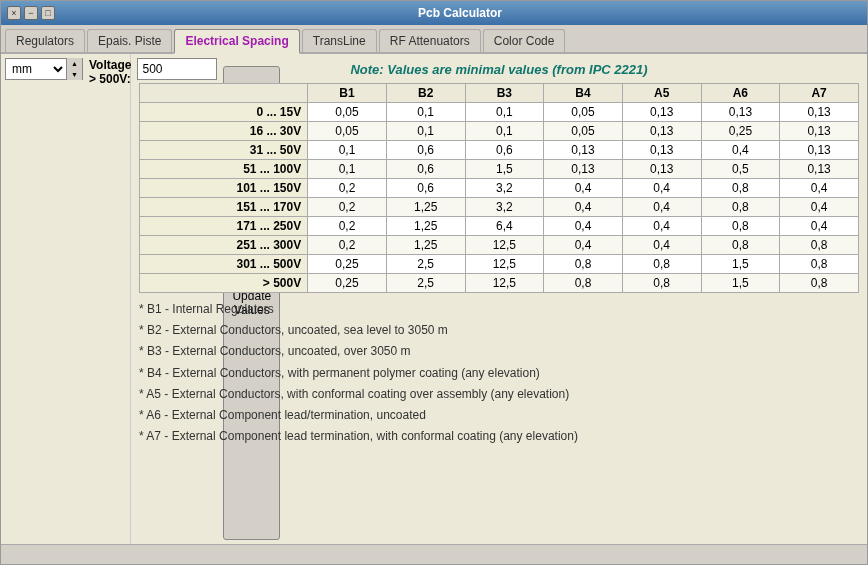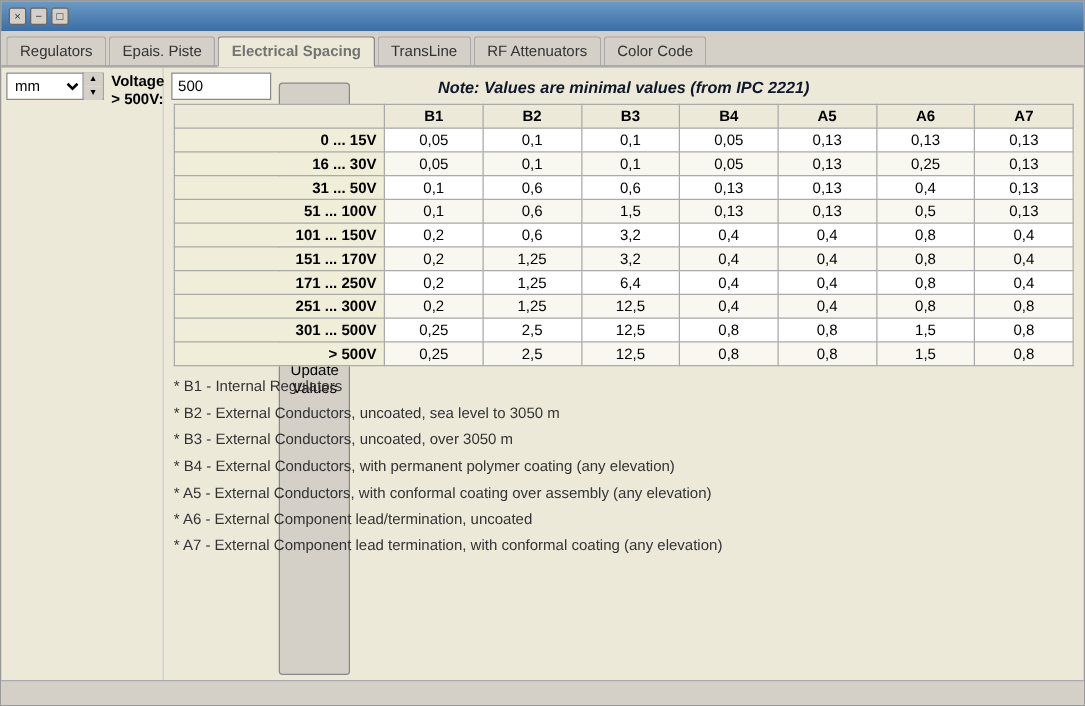--- a/index.html
+++ b/index.html
@@ -67,21 +67,21 @@
       border-radius: 3px 3px 0 0;
       background: #d4d0c8;
       cursor: pointer;
       font-size: 12px;
       color: #333;
       white-space: nowrap;
     }
     .tab.active {
       background: #ece9d8;
       font-weight: bold;
-      color: #737373;
+      color: #a21caf;
       border-color: #888;
       border-bottom: 2px solid #ece9d8;
       margin-bottom: -2px;
       z-index: 1;
     }
     .content {
       display: flex;
       flex: 1;
       overflow: hidden;
     }
@@ -158,21 +158,21 @@
       overflow: auto;
       display: flex;
       flex-direction: column;
       gap: 6px;
     }
     .note {
       text-align: center;
       font-style: italic;
       font-weight: bold;
       font-size: 13px;
-      color: #0f172a;
+      color: #0f766e;
     }
     .spacing-table {
       border-collapse: collapse;
       width: 100%;
       font-size: 12px;
       border-radius: 14px;
     }
     .spacing-table th, .spacing-table td {
       border: 1px solid #aaa;
       padding: 2px 6px;
@@ -215,20 +215,21 @@
 <body>
 
 <div class="window">
 
   <div class="title-bar">
     <div class="title-bar-buttons">
       <div class="tb-btn">×</div>
       <div class="tb-btn">−</div>
       <div class="tb-btn">□</div>
     </div>
+    <div class="title-bar-title">Pcb Calculator</div>
   </div>
 
   <div class="tab-bar">
     <div class="tab">Regulators</div>
     <div class="tab">Epais. Piste</div>
     <div class="tab active">Electrical Spacing</div>
     <div class="tab">TransLine</div>
     <div class="tab">RF Attenuators</div>
     <div class="tab">Color Code</div>
   </div>

